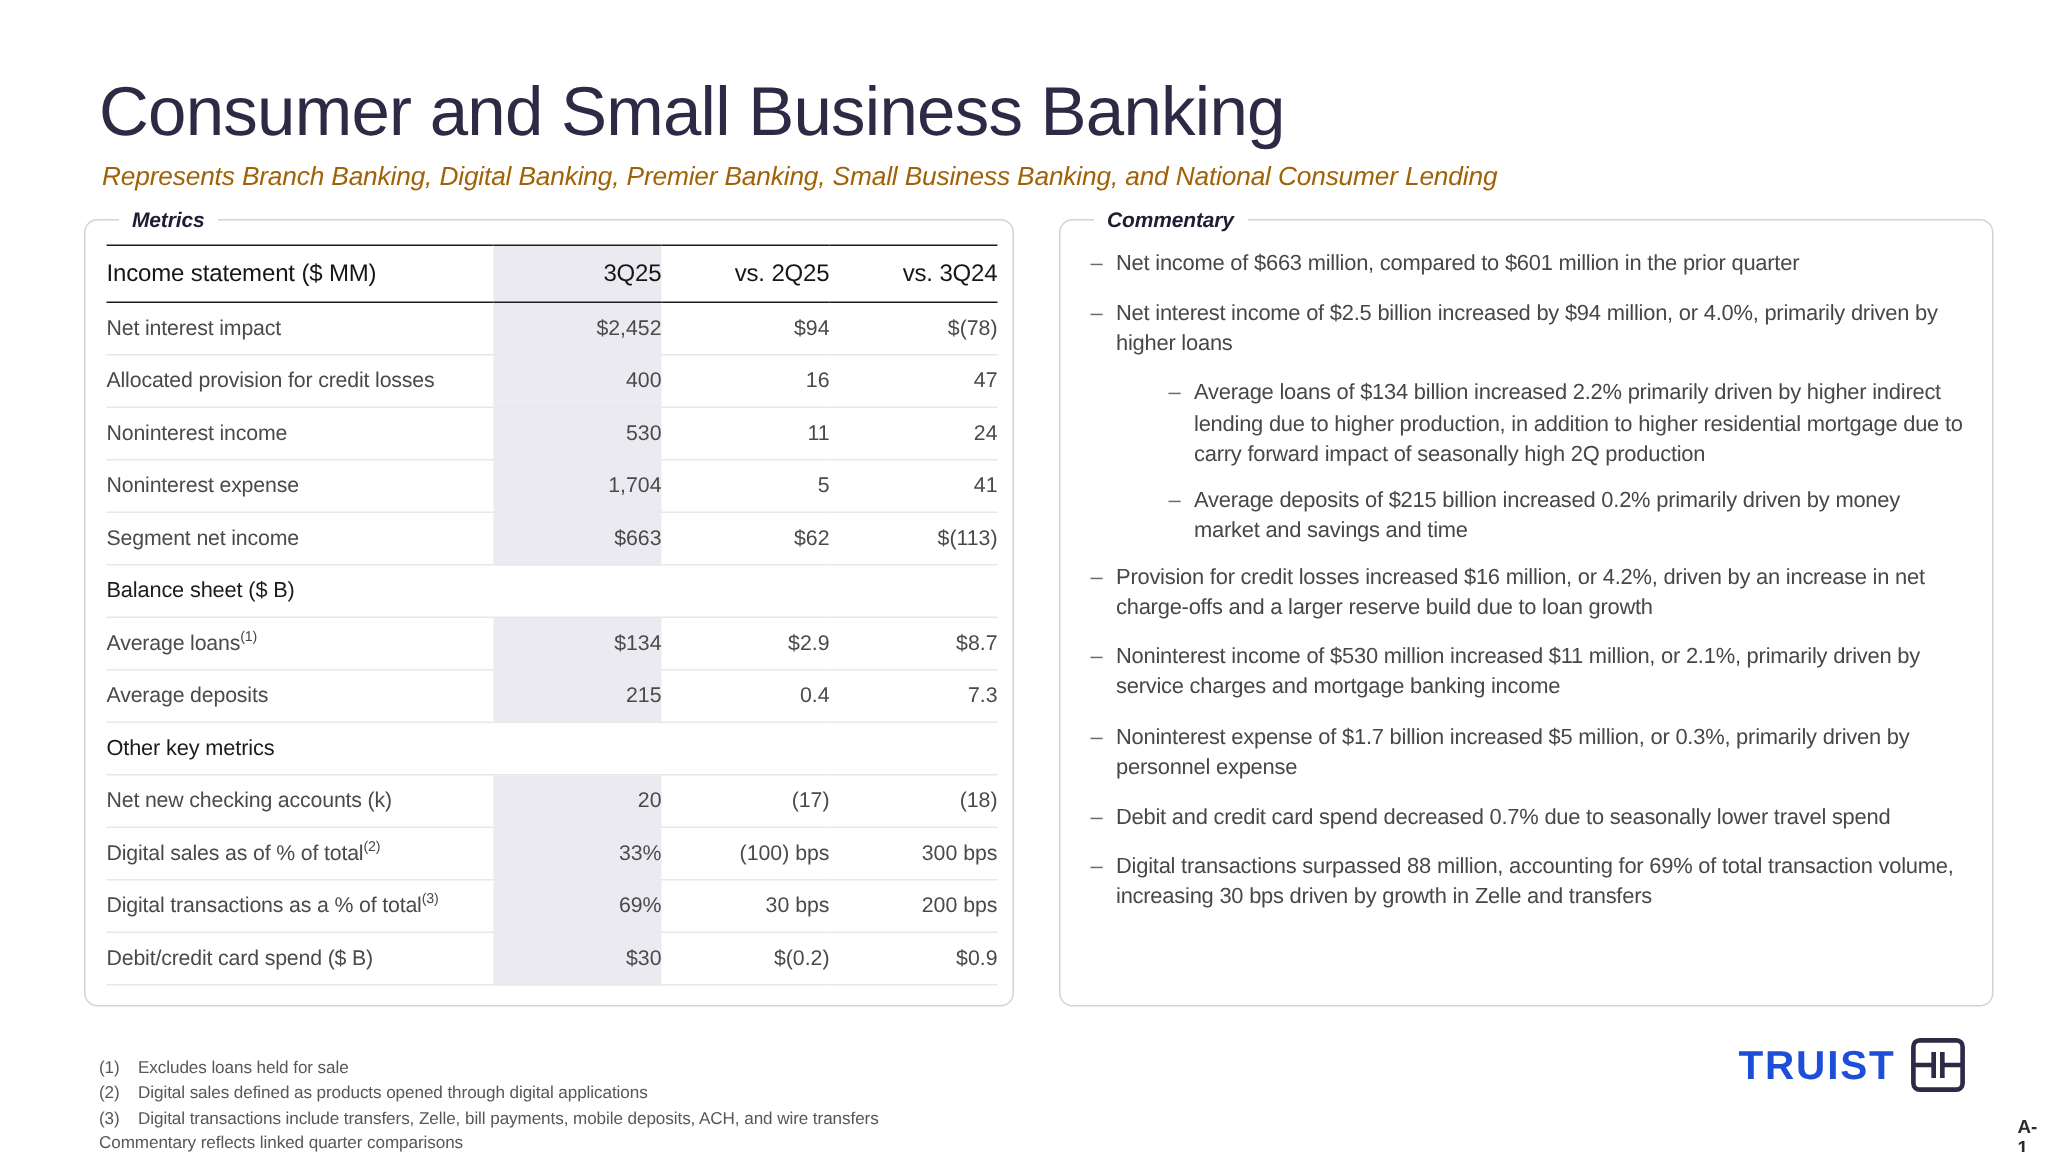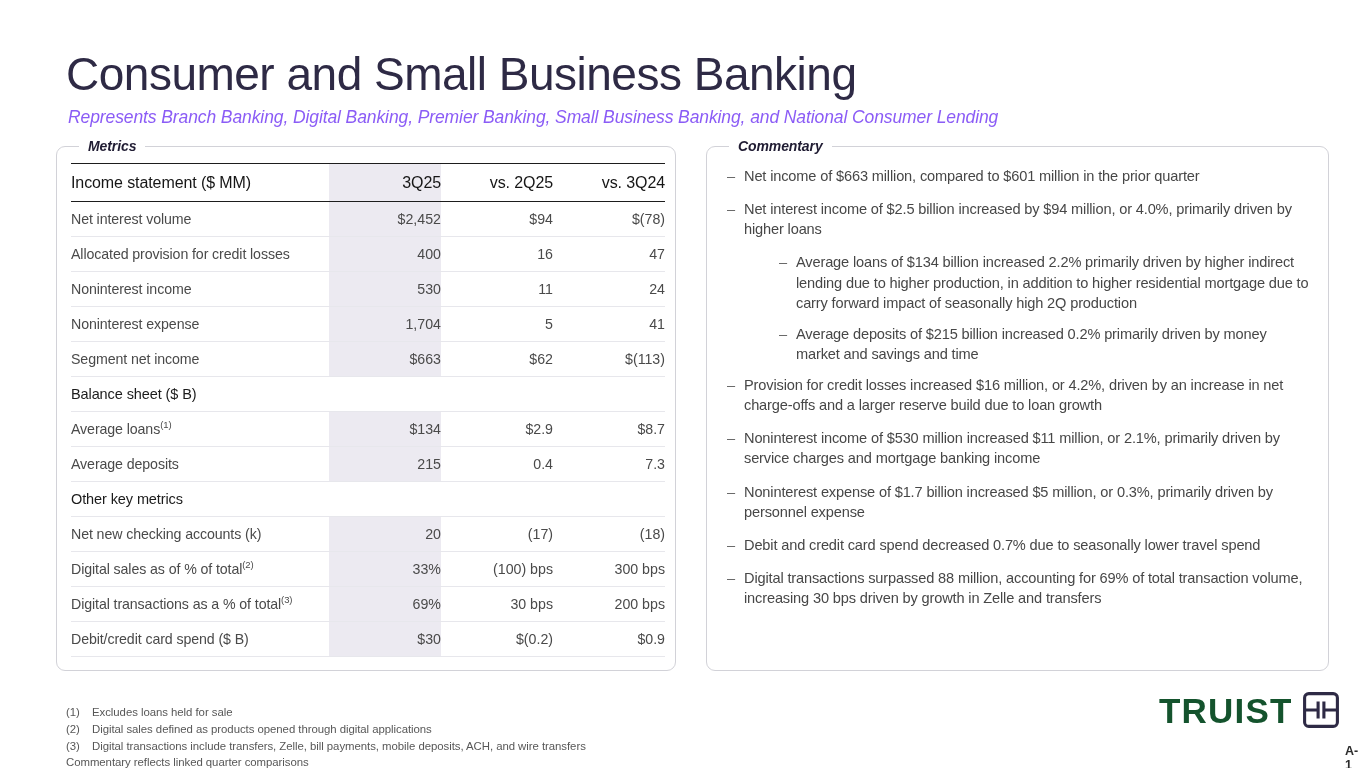--- a/index.html
+++ b/index.html
@@ -28,21 +28,21 @@
     line-height: 1.08;
     white-space: nowrap;
   }
   #page-subtitle {
     position: absolute;
     left: 68px;
     top: 107px;
     font-size: 17.5px;
     font-style: italic;
     font-weight: 300;
-    color: #8b5cf6;
+    color: #a16207;
     white-space: nowrap;
     letter-spacing: -0.1px;
   }
 
   
   .panel {
     position: absolute;
     border: 1px solid #d2d2d8;
     border-radius: 9px;
     box-sizing: border-box;
@@ -170,23 +170,23 @@
   
   #truist-logo {
     position: absolute;
     left: 1159px;
     top: 691px;
     display: flex;
     align-items: center;
     gap: 9px;
   }
   #truist-wordmark {
-    font-size: 35px;
-    font-weight: 700;
-    color: #14532d;
+    font-size: 27px;
+    font-weight: 700;
+    color: #1d4ed8;
     letter-spacing: 1.2px;
     line-height: 1;
   }
   #truist-mark { display: block; }
   #page-number {
     position: absolute;
     left: 1325px;
     top: 744px;
     font-size: 12.5px;
     font-weight: 700;
@@ -212,21 +212,21 @@
     <thead>
       <tr class="hdr-row">
         <th class="lbl">Income statement ($ MM)</th>
         <th class="num hi">3Q25</th>
         <th class="num">vs. 2Q25</th>
         <th class="num">vs. 3Q24</th>
       </tr>
     </thead>
     <tbody id="metrics-tbody">
         <tr class="data-row">
-          <td class="lbl"><span>Net interest volume</span></td>
+          <td class="lbl"><span>Net interest impact</span></td>
           <td class="num hi">$2,452</td>
           <td class="num">$94</td>
           <td class="num">$(78)</td>
         </tr>
         <tr class="data-row">
           <td class="lbl"><span>Allocated provision for credit losses</span></td>
           <td class="num hi">400</td>
           <td class="num">16</td>
           <td class="num">47</td>
         </tr>

